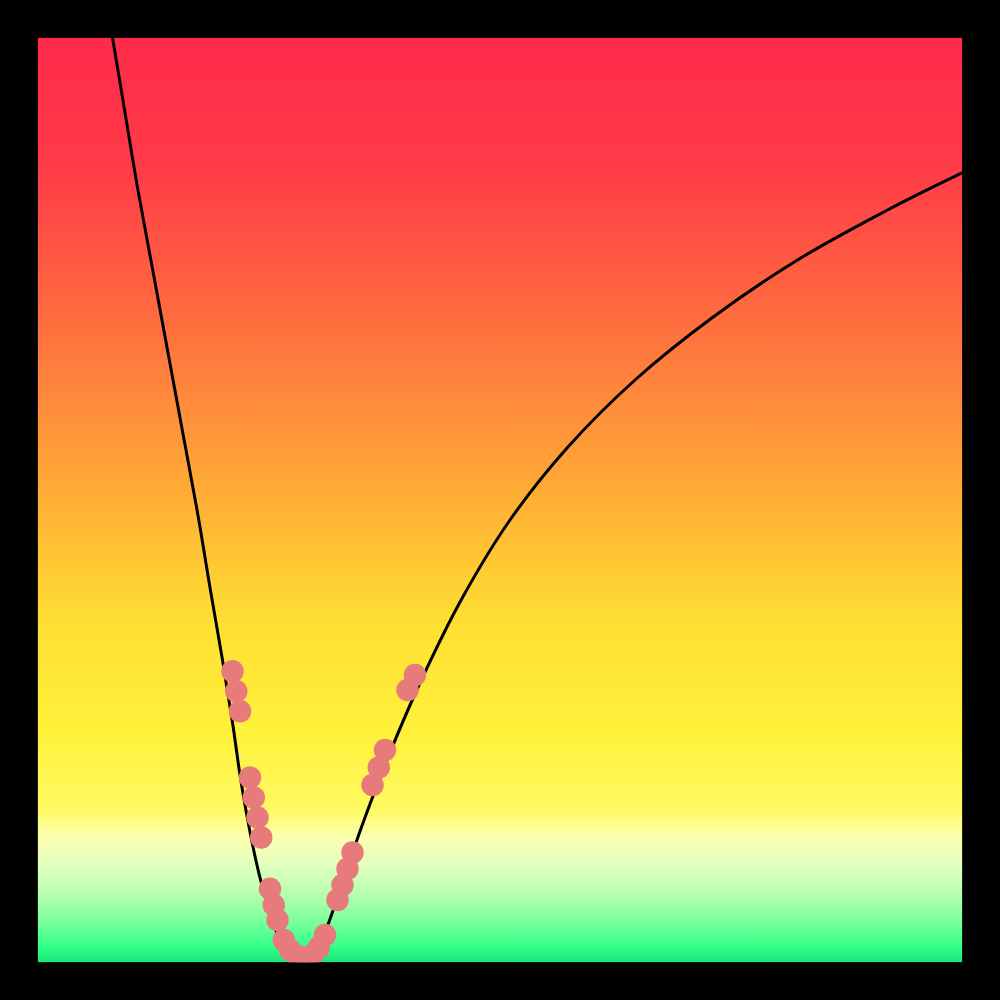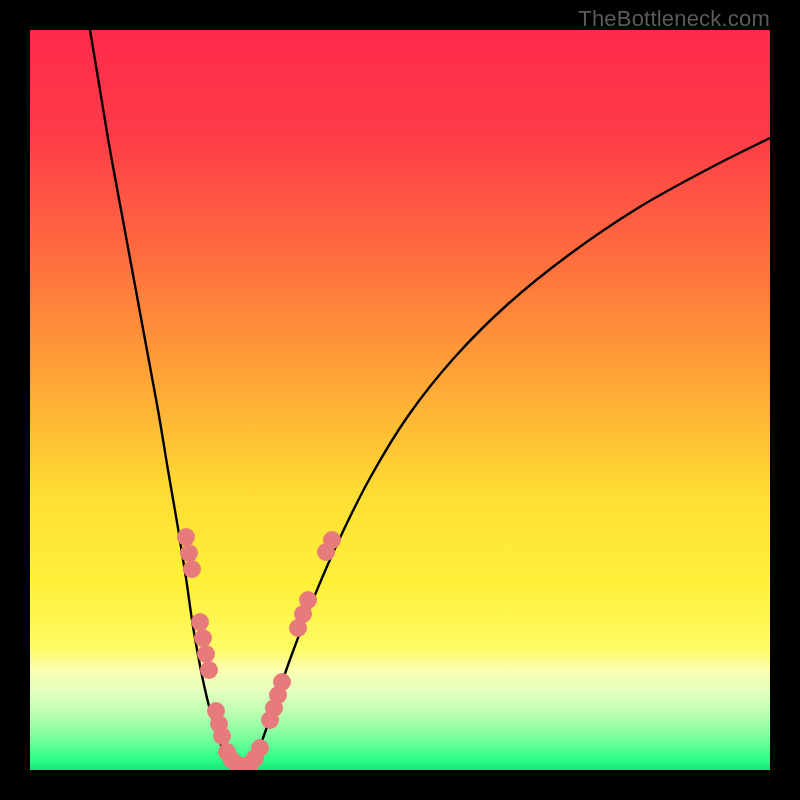--- a/index.html
+++ b/index.html
@@ -107,14 +107,13 @@
           <circle cx="252" cy="652" r="9" fill="#e77b7b"></circle>
           <circle cx="268" cy="598" r="9" fill="#e77b7b"></circle>
           <circle cx="273" cy="584" r="9" fill="#e77b7b"></circle>
           <circle cx="278" cy="570" r="9" fill="#e77b7b"></circle>
           <circle cx="296" cy="522" r="9" fill="#e77b7b"></circle>
           <circle cx="302" cy="510" r="9" fill="#e77b7b"></circle>
         </g>
     </svg>
   </div>
 
-  <div class="watermark">TheBottleneck.com</div>
 </div>
 
 </body></html>

